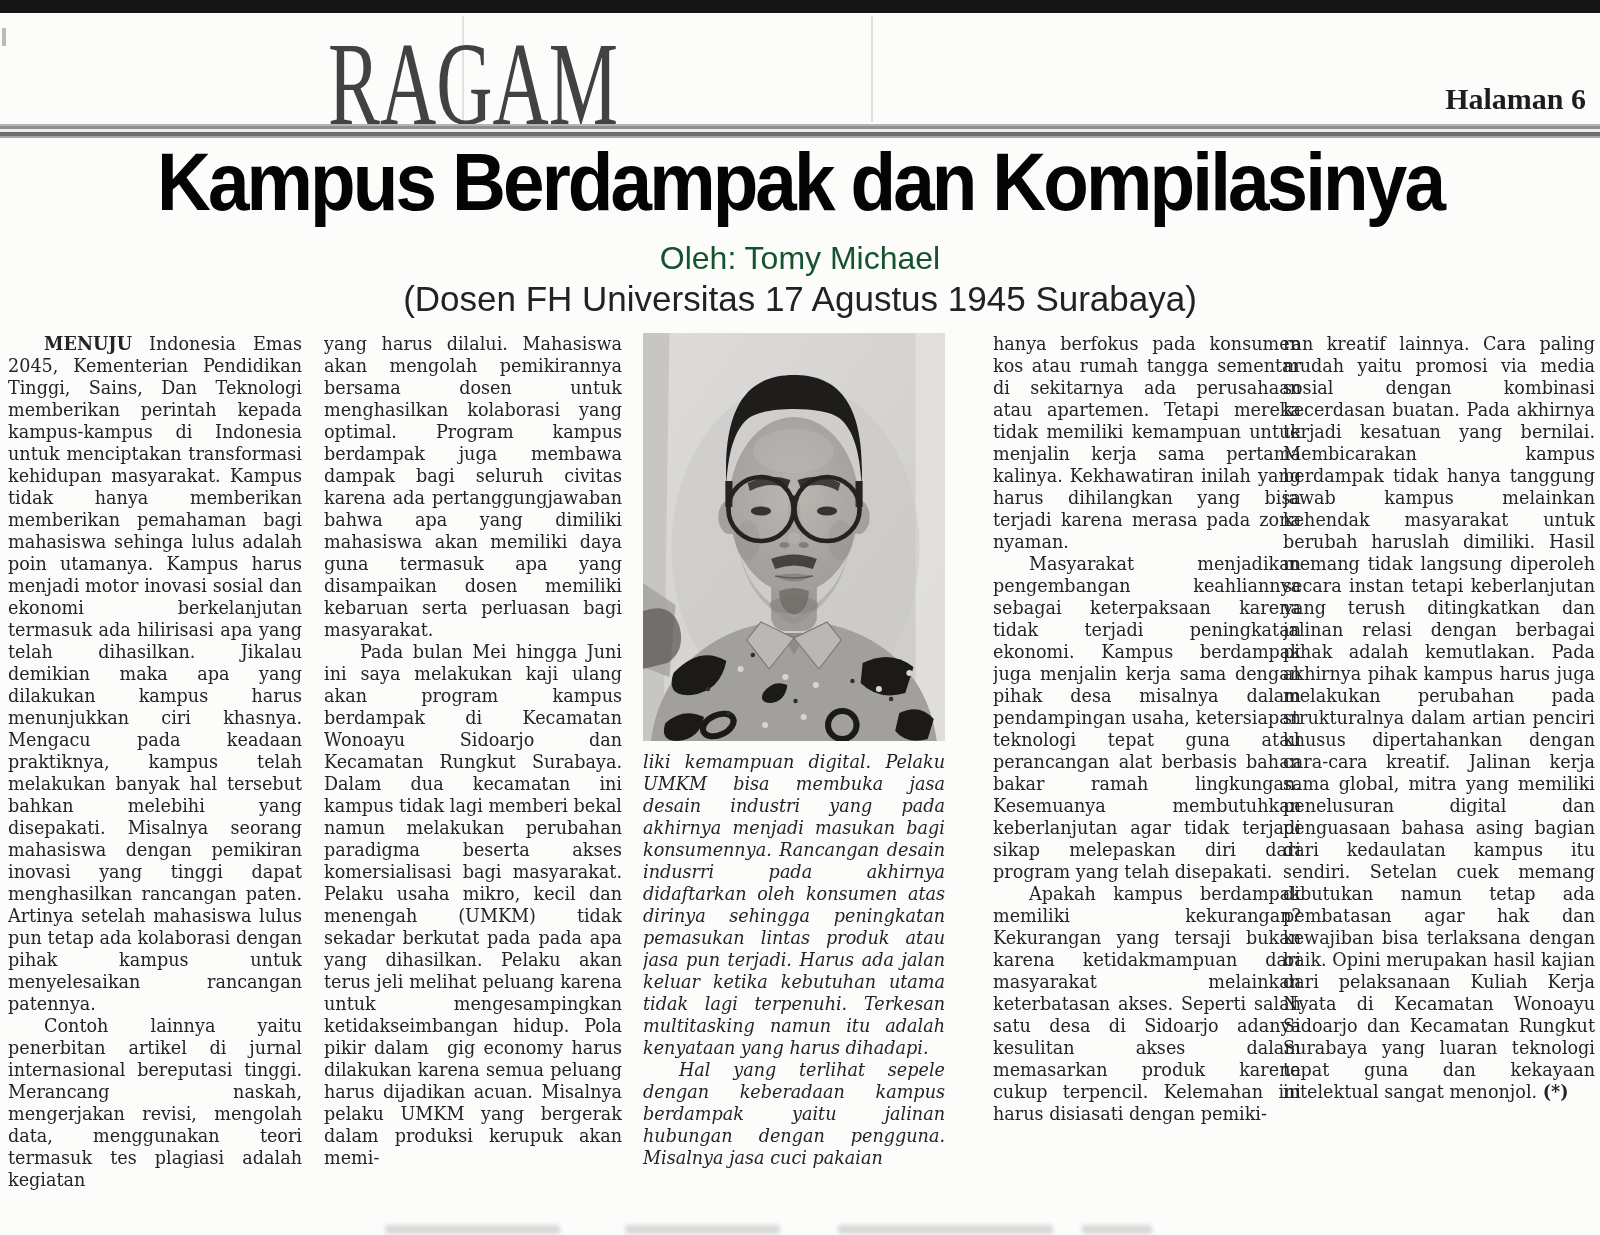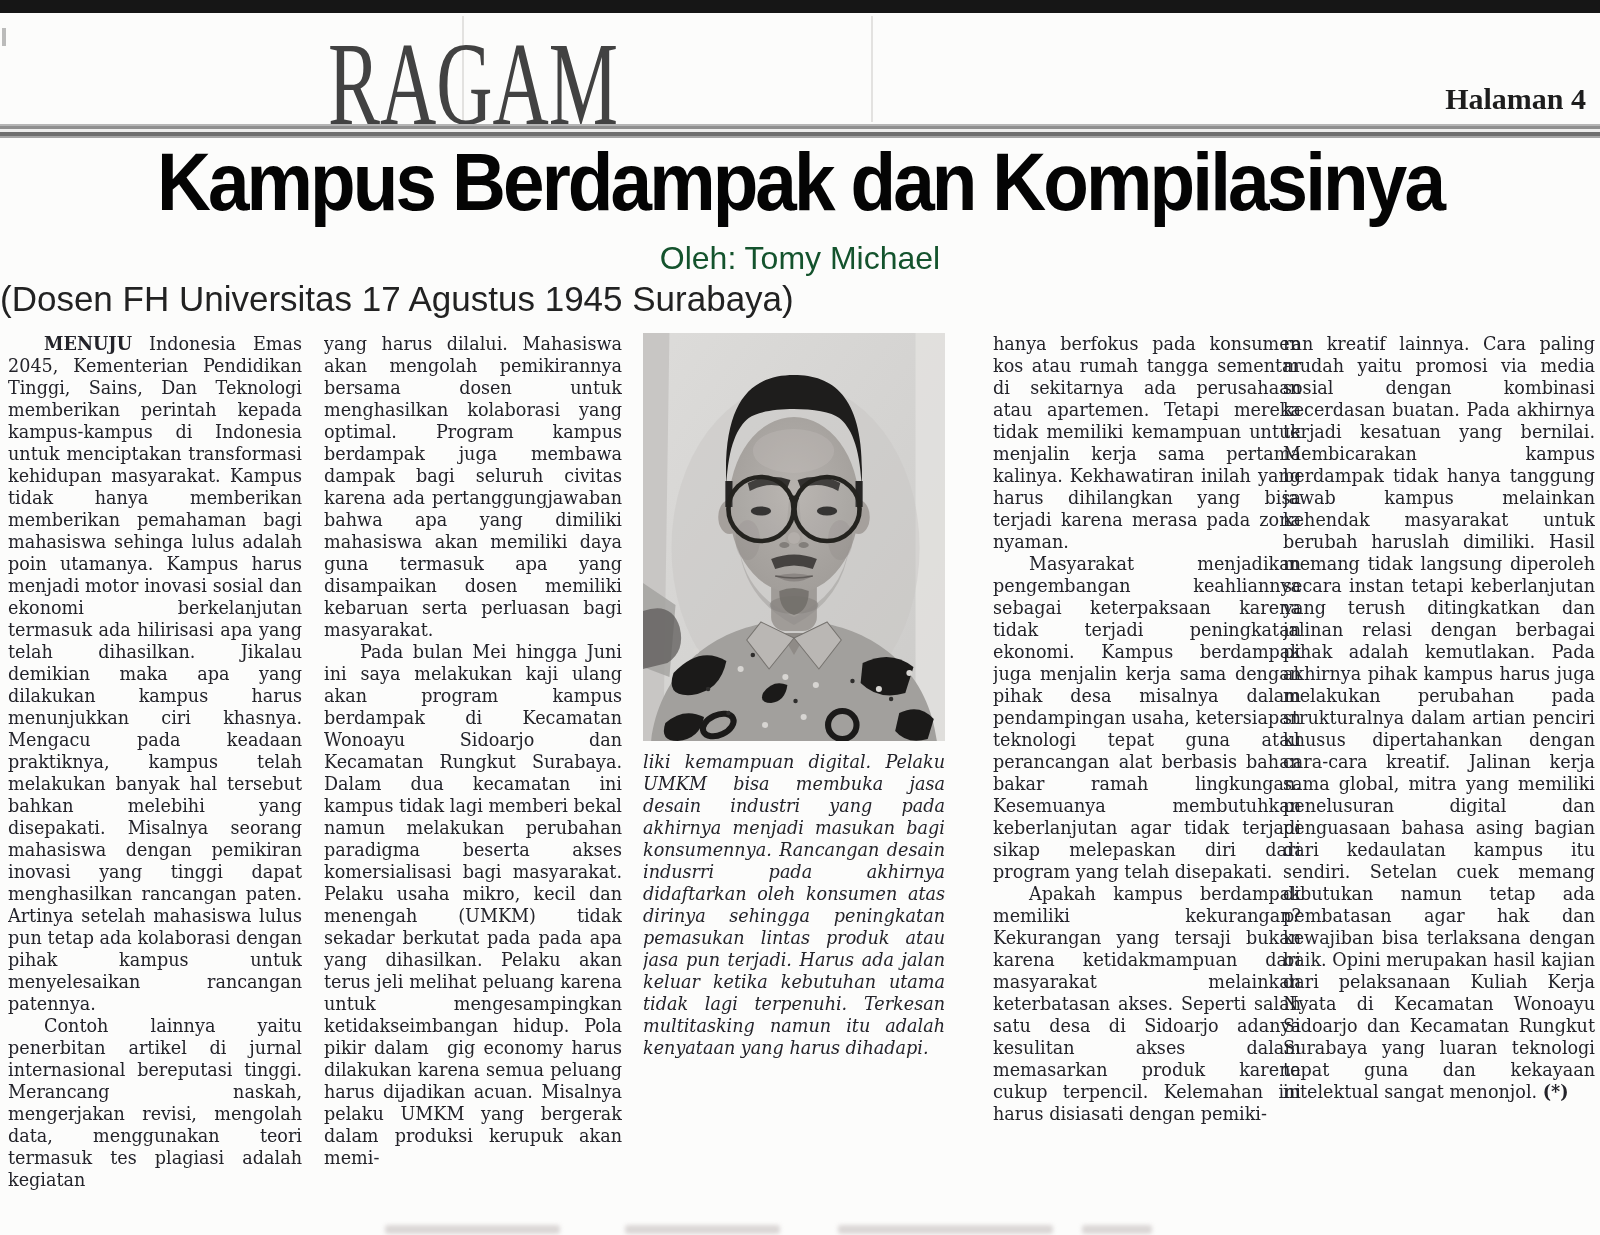--- a/index.html
+++ b/index.html
@@ -15,21 +15,21 @@
          transform:scaleX(0.66);transform-origin:left top;white-space:nowrap;}
   .halaman{position:absolute;right:14px;top:82px;font-family:"Liberation Serif",serif;
            font-weight:700;font-size:30px;color:#1d1d1d;white-space:nowrap;}
   .double-rule{position:absolute;left:0;top:124px;width:1600px;height:14px;
     background:linear-gradient(to bottom,#b5b5b5 0 2px,#8f8f8f 2px 5px,#ededec 5px 8px,#6f6f6f 8px 12px,#a5a5a5 12px 14px);}
   .headline{position:absolute;left:0;top:139px;width:1600px;margin:0;text-align:center;
     font-family:"Liberation Sans",sans-serif;font-weight:700;font-size:77px;line-height:1.04;
     letter-spacing:-3px;color:#040404;transform:scale(0.97,1.06);transform-origin:center top;}
   .byline{position:absolute;left:0;top:240px;width:1600px;text-align:center;
     font-family:"Liberation Sans",sans-serif;font-size:32px;color:#14532d;}
-  .affiliation{position:absolute;left:0;top:279px;width:1600px;
+  .affiliation{position:absolute;left:0;top:279px;width:1600px;text-align:center;
     font-family:"Liberation Sans",sans-serif;font-size:35px;color:#222;}
   .col{position:absolute;top:333px;height:902px;overflow:hidden;}
   .col1{left:8px;width:294px;}
   .col2{left:324px;width:298px;}
   .col3{left:643px;width:302px;font-style:italic;}
   .col4{left:960px;width:308px;margin-left:33px;}
   .col5{left:1283px;width:312px;}
   .para{margin:0;font-size:17.6px;line-height:22px;color:#23232a;text-align:justify;}
   .indent{text-indent:36px;}
   .lead{font-weight:700;}
@@ -42,21 +42,21 @@
 </style>
 </head>
 <body>
 
 <div class="topbar"></div>
 <div class="edge-mark"></div>
 <div class="vline vline1"></div>
 <div class="vline vline2"></div>
 
 <div class="ragam">RAGAM</div>
-<div class="halaman">Halaman 4</div>
+<div class="halaman">Halaman 6</div>
 <div class="double-rule"></div>
 
 <h1 class="headline">Kampus Berdampak dan Kompilasinya</h1>
 <div class="byline">Oleh: Tomy Michael</div>
 <div class="affiliation">(Dosen FH Universitas 17 Agustus 1945 Surabaya)</div>
 
 <div class="col col1">
   <p class="para indent"><span class="lead">MENUJU</span><span> Indonesia Emas 2045, Kementerian Pendidikan Tinggi, Sains, Dan Teknologi memberikan perintah kepada kampus-kampus di Indonesia untuk menciptakan transformasi kehidupan masyarakat. Kampus tidak hanya memberikan memberikan pemahaman bagi mahasiswa sehinga lulus adalah poin utamanya. Kampus harus menjadi motor inovasi sosial dan ekonomi berkelanjutan termasuk ada hilirisasi apa yang telah dihasilkan. Jikalau demikian maka apa yang dilakukan kampus harus menunjukkan ciri khasnya. Mengacu pada keadaan praktiknya, kampus telah melakukan banyak hal tersebut bahkan melebihi yang disepakati. Misalnya seorang mahasiswa dengan pemikiran inovasi yang tinggi dapat menghasilkan rancangan paten. Artinya setelah mahasiswa lulus pun tetap ada kolaborasi dengan pihak kampus untuk menyelesaikan rancangan patennya.</span></p>
   <p class="para indent">Contoh lainnya yaitu penerbitan artikel di jurnal internasional bereputasi tinggi. Merancang naskah, mengerjakan revisi, mengolah data, menggunakan teori termasuk tes plagiasi adalah kegiatan</p>
 </div>
@@ -147,20 +147,21 @@
       <g fill="none" stroke="#24231f">
         <circle cx="116" cy="176" r="32" stroke-width="4.5" fill="#e8e8e8" fill-opacity="0.08"></circle>
         <circle cx="181" cy="176" r="32" stroke-width="4.5" fill="#e8e8e8" fill-opacity="0.08"></circle>
         <path d="M145,167 Q148.5,162 152,167" stroke-width="4"></path>
         <path d="M84,172 L85,184" stroke-width="3"></path>
         <path d="M213,172 L212,184" stroke-width="3"></path>
       </g>
     </svg>
   </div>
   <p class="para">liki kemampuan digital. Pelaku UMKM bisa membuka jasa desain industri yang pada akhirnya menjadi masukan bagi konsumennya. Rancangan desain indusrri pada akhirnya didaftarkan oleh konsumen atas dirinya sehingga peningkatan pemasukan lintas produk atau jasa pun terjadi. Harus ada jalan keluar ketika kebutuhan utama tidak lagi terpenuhi. Terkesan multitasking namun itu adalah kenyataan yang harus dihadapi.</p>
+  <p class="para indent">Hal yang terlihat sepele dengan keberadaan kampus berdampak yaitu jalinan hubungan dengan pengguna. Misalnya jasa cuci pakaian</p>
 </div>
 
 <div class="col col4">
   <p class="para">hanya berfokus pada konsumen kos atau rumah tangga sementar di sekitarnya ada perusahaan atau apartemen. Tetapi mereka tidak memiliki kemampuan untuk menjalin kerja sama pertama kalinya. Kekhawatiran inilah yang harus dihilangkan yang bisa terjadi karena merasa pada zona nyaman.</p>
   <p class="para indent">Masyarakat menjadikan pengembangan keahliannya sebagai keterpaksaan karena tidak terjadi peningkatan ekonomi. Kampus berdampak juga menjalin kerja sama dengan pihak desa misalnya dalam pendampingan usaha, ketersiapan teknologi tepat guna atau perancangan alat berbasis bahan bakar ramah lingkungan. Kesemuanya membutuhkan keberlanjutan agar tidak terjadi sikap melepaskan diri dari program yang telah disepakati.</p>
   <p class="para indent">Apakah kampus berdampak memiliki kekurangan? Kekurangan yang tersaji bukan karena ketidakmampuan dari masyarakat melainkan keterbatasan akses. Seperti salah satu desa di Sidoarjo adanya kesulitan akses dalam memasarkan produk karena cukup terpencil. Kelemahan ini harus disiasati dengan pemiki-</p>
 </div>
 
 <div class="col col5">
   <p class="para"><span>ran kreatif lainnya. Cara paling mudah yaitu promosi via media sosial dengan kombinasi kecerdasan buatan. Pada akhirnya terjadi kesatuan yang bernilai. Membicarakan kampus berdampak tidak hanya tanggung jawab kampus melainkan kehendak masyarakat untuk berubah haruslah dimiliki. Hasil memang tidak langsung diperoleh secara instan tetapi keberlanjutan yang terush ditingkatkan dan jalinan relasi dengan berbagai pihak adalah kemutlakan. Pada akhirnya pihak kampus harus juga melakukan perubahan pada strukturalnya dalam artian penciri khusus dipertahankan dengan cara-cara kreatif. Jalinan kerja sama global, mitra yang memiliki penelusuran digital dan penguasaan bahasa asing bagian dari kedaulatan kampus itu sendiri. Setelan cuek memang dibutukan namun tetap ada pembatasan agar hak dan kewajiban bisa terlaksana dengan baik. Opini merupakan hasil kajian dari pelaksanaan Kuliah Kerja Nyata di Kecamatan Wonoayu Sidoarjo dan Kecamatan Rungkut Surabaya yang luaran teknologi tepat guna dan kekayaan intelektual sangat menonjol. </span><span class="mark">(*)</span></p>

